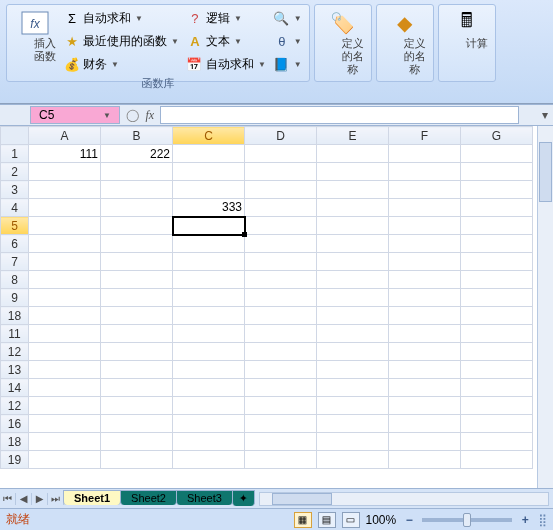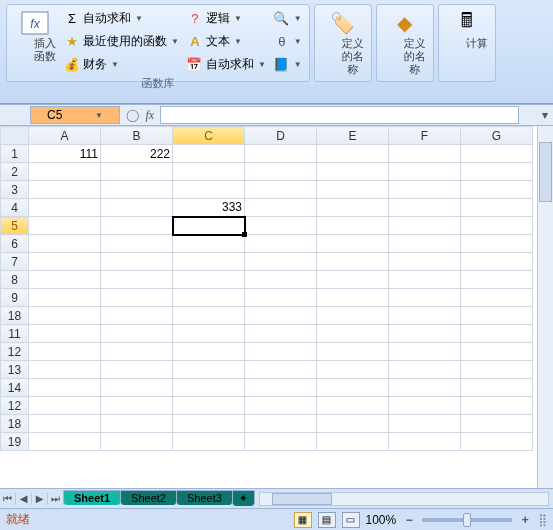--- a/index.html
+++ b/index.html
@@ -14,21 +14,21 @@
 .big-btn { display: flex; flex-direction: column; align-items: center; width: 48px; padding: 2px; cursor: pointer; border-radius: 2px; }
 .big-btn .ic { width: 32px; height: 28px; display: flex; align-items: center; justify-content: center; font-size: 20px; }
 .big-btn span { font-size: 11px; text-align: center; line-height: 13px; color: #3b3b3b; margin-left: 20px; }
 .col { display: flex; flex-direction: column; gap: 1px; }
 .small-btn { display: flex; align-items: center; gap: 3px; padding: 1px 3px; cursor: pointer; border-radius: 2px; height: 22px; white-space: nowrap; }
 .small-btn .si { width: 16px; height: 16px; display: inline-flex; align-items: center; justify-content: center; font-size: 13px; }
 .small-btn .dd { font-size: 8px; color: #555; margin-left: 1px; }
 
 
 .fbar { display: flex; align-items: center; background: #e4ecf7; border-top: 1px solid #9db4d4; border-bottom: 1px solid #9db4d4; height: 22px; }
-.namebox { width: 90px; background: #fdba74; border: 1px solid #9db4d4; margin: 1px 0 1px 30px; height: 18px; display: flex; align-items: center; padding: 0 16px; font-size: 12px; }
+.namebox { width: 90px; background: #f9a8d4; border: 1px solid #9db4d4; margin: 1px 0 1px 30px; height: 18px; display: flex; align-items: center; padding: 0 8px; font-size: 12px; }
 .namebox .dd { margin-left: auto; font-size: 8px; color: #555; }
 .fbar-btns { display: flex; align-items: center; padding: 0 6px; gap: 6px; color: #888; }
 .fx { font-style: italic; font-family: serif; color: #555; }
 .formula-input { flex: 1; background: #fff; border: 1px solid #9db4d4; height: 18px; margin: 1px 18px 1px 0; }
 .expand { width: 16px; text-align: center; color: #555; cursor: pointer; }
 
 
 .grid-wrap { background: #fff; position: relative; }
 table.grid { border-collapse: collapse; table-layout: fixed; }
 .grid th, .grid td { border: 1px solid #d0d7e5; font-size: 12px; font-family: SimSun, Arial; }
@@ -39,21 +39,21 @@
 .grid td { width: 72px; height: 18px; text-align: right; padding: 0 2px; vertical-align: middle; }
 .grid th.colh.sel, .grid th.rowh.sel { background: linear-gradient(#ffe8a6, #ffd558); color: #a05a00; }
 .grid td.active { border: 2px solid #000 !important; position: relative; }
 .grid td.active::after { content: ""; position: absolute; right: -3px; bottom: -3px; width: 5px; height: 5px; background: #000; }
 
 
 .sheet-bar { display: flex; align-items: center; background: #d6e4f7; border-top: 1px solid #9db4d4; height: 20px; }
 .nav-btns { display: flex; }
 .nav-btns div { width: 16px; text-align: center; font-size: 10px; color: #555; cursor: pointer; border-right: 1px solid #b7c9e2; }
 .tab { padding: 1px 10px; background: #0f766e; border: 1px solid #9db4d4; border-bottom: none; margin-left: -1px; font-size: 11px; cursor: pointer; border-radius: 0 0 4px 4px; transform: translateY(-1px); }
-.tab.active { background: #14b8a6; font-weight: bold; }
+.tab.active { background: #fef9c3; font-weight: bold; }
 .tab.new { padding: 1px 6px; }
 .hscroll { flex: 1; margin: 0 4px; height: 14px; background: #e9eff8; border: 1px solid #b7c9e2; position: relative; }
 .hscroll .thumb { position: absolute; left: 12px; top: 0; width: 60px; height: 12px; background: #cfdcef; border: 1px solid #9db4d4; }
 
 
 .status { display: flex; align-items: center; background: #cfe0f7; border-top: 1px solid #9db4d4; height: 22px; padding: 0 6px; gap: 6px; }
 .status .ready { color: #c2410c; text-align: center; }
 .status .spacer { flex: 1; }
 .view-btn { width: 18px; height: 16px; border: 1px solid #8ba0bc; background: #e9f1fc; display: flex; align-items: center; justify-content: center; font-size: 10px; cursor: pointer; }
 .view-btn.active { background: #fff4cf; border-color: #d6a13c; }
@@ -336,20 +336,30 @@
           <th class="rowh">12</th>
           <td class=""></td>
           <td class=""></td>
           <td class=""></td>
           <td class=""></td>
           <td class=""></td>
           <td class=""></td>
           <td class=""></td>
         </tr>
         <tr>
+          <th class="rowh">16</th>
+          <td class=""></td>
+          <td class=""></td>
+          <td class=""></td>
+          <td class=""></td>
+          <td class=""></td>
+          <td class=""></td>
+          <td class=""></td>
+        </tr>
+        <tr>
           <th class="rowh">18</th>
           <td class=""></td>
           <td class=""></td>
           <td class=""></td>
           <td class=""></td>
           <td class=""></td>
           <td class=""></td>
           <td class=""></td>
         </tr>
         <tr>

